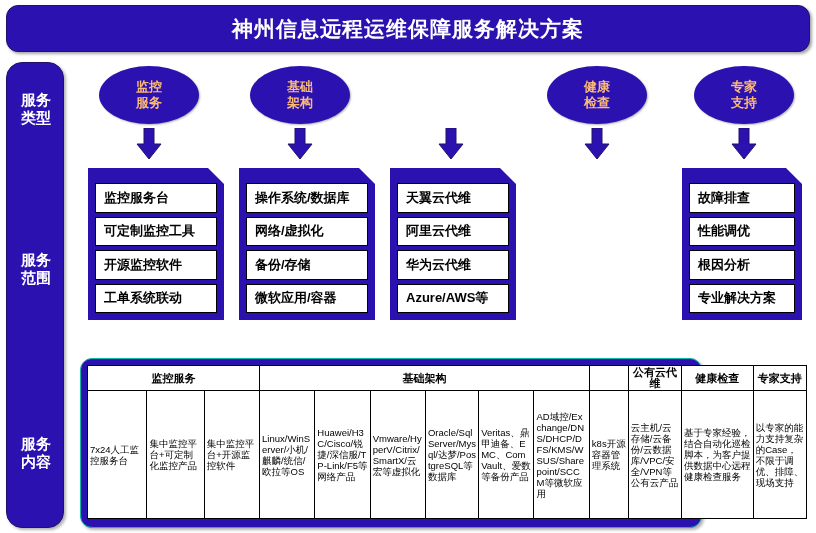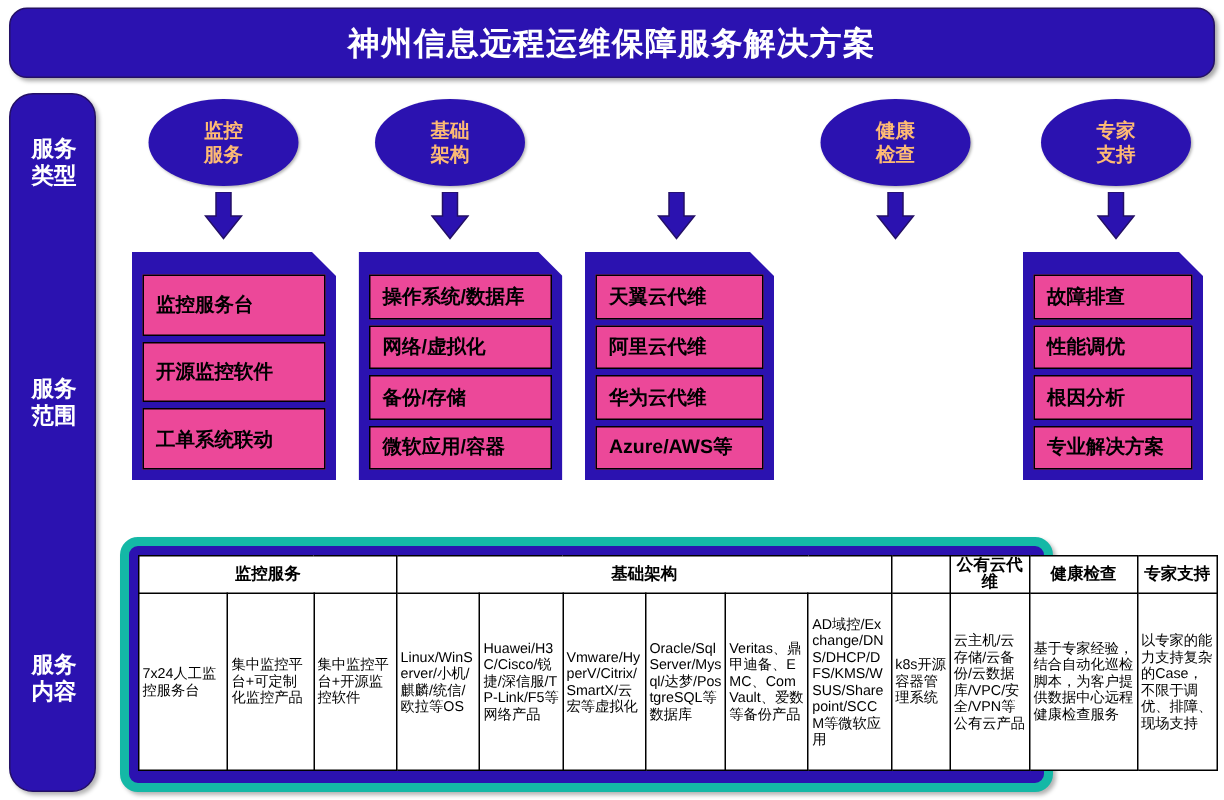--- a/index.html
+++ b/index.html
@@ -59,32 +59,32 @@
   .flagbox {
     position: absolute; top: 168px; height: 152px;
     background: #2b12b0;
     -webkit-clip-path: polygon(0 0, calc(100% - 16px) 0, 100% 16px, 100% 100%, 0 100%);
     clip-path: polygon(0 0, calc(100% - 16px) 0, 100% 16px, 100% 100%, 0 100%);
     padding: 15px 7px 7px 7px;
     display: flex; flex-direction: column; gap: 4px;
   }
   .flagbox .item {
     flex: 1;
-    background: #ec4899;
+    background: #ffffff;
     border: 1px solid #000000;
     display: flex; align-items: center;
     padding-left: 8px;
     font-size: 13px; font-weight: bold; color: #000000;
     white-space: nowrap;
   }
 
   
   #table-panel {
     position: absolute; left: 80px; top: 358px; width: 622px; height: 170px;
-    background: #2b12b0; border: 6px solid #14b8a6;
+    background: #2b12b0; border: 1px solid #14b8a6;
     border-radius: 12px;
     box-shadow: 2px 2px 3px rgba(0,0,0,0.3);
     padding: 6px 4px 8px 6px;
   }
   table {
     width: 720px; height: 100%;
     border-collapse: collapse;
     background: #ffffff;
     table-layout: fixed;
   }
@@ -167,20 +167,21 @@
       </svg>
   </div>
   <div class="arrow" style="left:731px">
     <svg width="26" height="32" viewBox="0 0 26 32">
         <polygon points="8,0 18,0 18,16 25,16 13,31 1,16 8,16" fill="#2b12b0" stroke="#241066" stroke-width="1"></polygon>
       </svg>
   </div>
 
   <div class="flagbox" style="left:88px;width:136px">
     <div class="item">监控服务台</div>
+    <div class="item">可定制监控工具</div>
     <div class="item">开源监控软件</div>
     <div class="item">工单系统联动</div>
   </div>
   <div class="flagbox" style="left:239px;width:136px">
     <div class="item">操作系统/数据库</div>
     <div class="item">网络/虚拟化</div>
     <div class="item">备份/存储</div>
     <div class="item">微软应用/容器</div>
   </div>
   <div class="flagbox" style="left:390px;width:126px">

